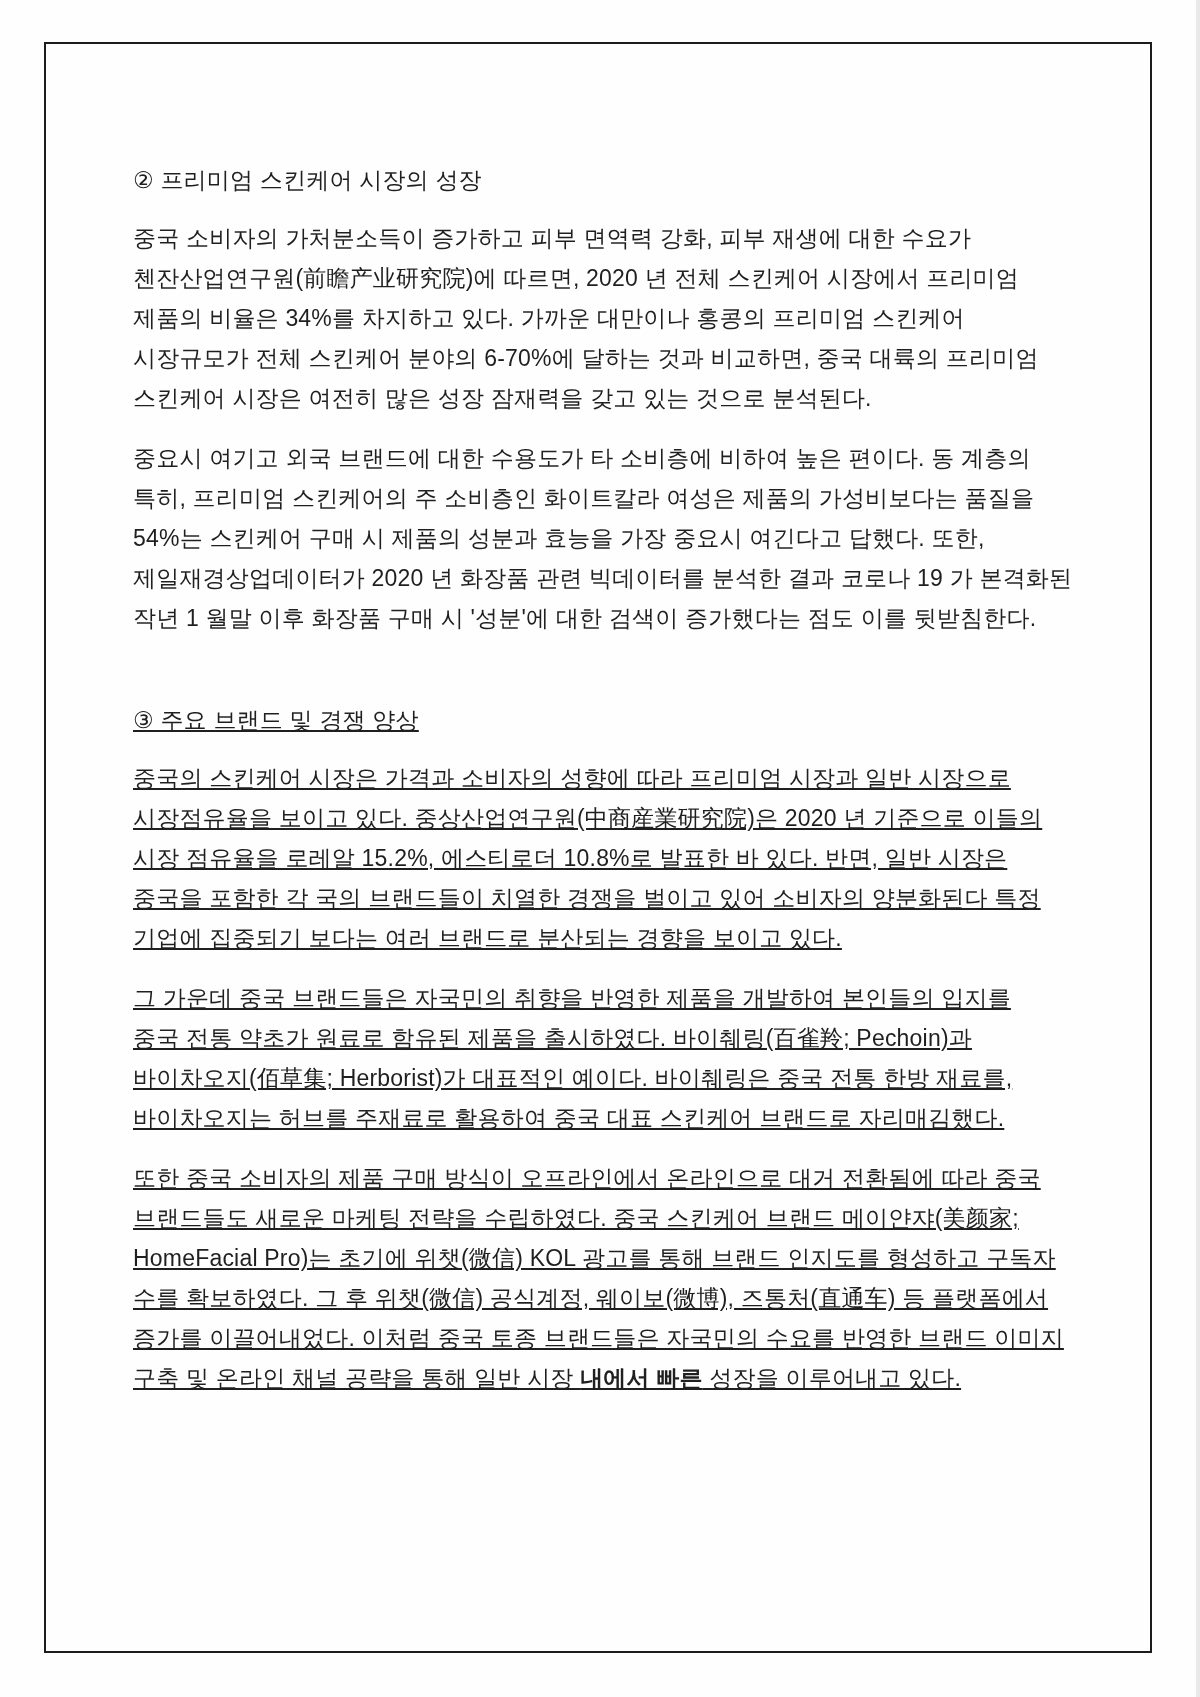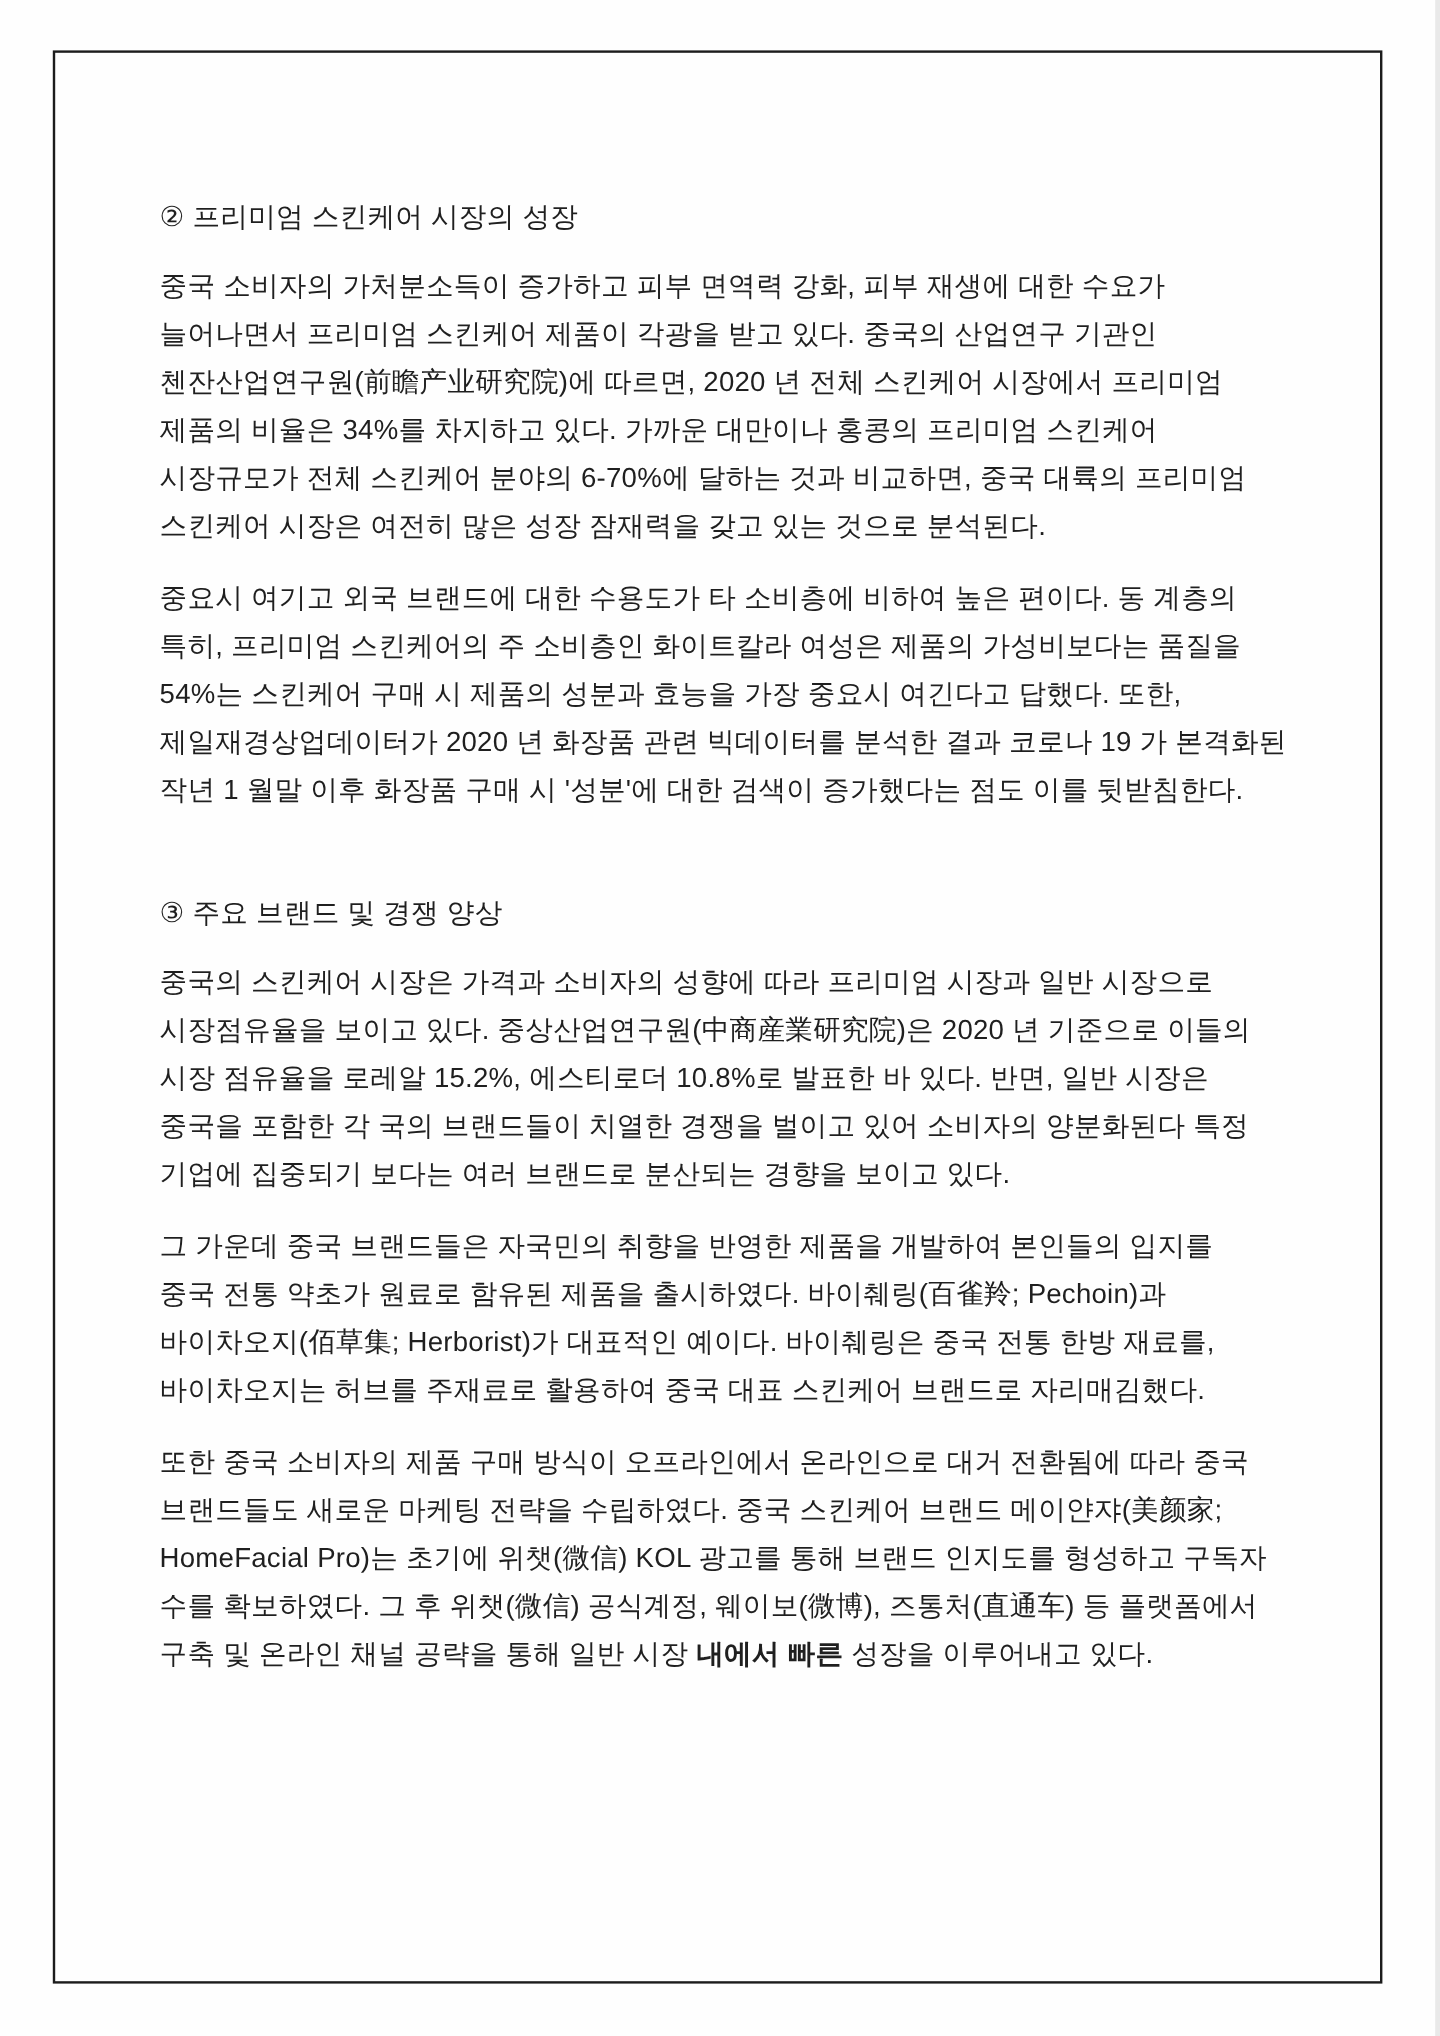--- a/index.html
+++ b/index.html
@@ -32,39 +32,39 @@
   .section-heading {
     line-height: 40px;
     margin: 0 0 18px 0;
     font-weight: 400;
   }
   .paragraph {
     margin: 0 0 20px 0;
   }
   .section + .section {
     margin-top: 62px;
+    text-decoration: underline;
   }
   .line {
     line-height: 40px;
   }
   .bold { font-weight: 700; }
 </style>
 </head>
 <body>
 
 <div class="page">
   <div class="page-frame"></div>
 
   <div class="doc-content">
 
     <div class="section">
       <div class="section-heading">② 프리미엄 스킨케어 시장의 성장</div>
       <div class="paragraph">
           <div class="line">중국 소비자의 가처분소득이 증가하고 피부 면역력 강화, 피부 재생에 대한 수요가</div>
-          <div class="line">늘어나면서 프리미엄 스킨케어 제품이 각광을 받고 있다. 중국의 산업연구 기관인</div>
           <div class="line">첸잔산업연구원(前瞻产业研究院)에 따르면, 2020 년 전체 스킨케어 시장에서 프리미엄</div>
           <div class="line">제품의 비율은 34%를 차지하고 있다. 가까운 대만이나 홍콩의 프리미엄 스킨케어</div>
           <div class="line">시장규모가 전체 스킨케어 분야의 6-70%에 달하는 것과 비교하면, 중국 대륙의 프리미엄</div>
           <div class="line">스킨케어 시장은 여전히 많은 성장 잠재력을 갖고 있는 것으로 분석된다.</div>
         </div>
       <div class="paragraph">
           <div class="line">중요시 여기고 외국 브랜드에 대한 수용도가 타 소비층에 비하여 높은 편이다. 동 계층의</div>
           <div class="line">특히, 프리미엄 스킨케어의 주 소비층인 화이트칼라 여성은 제품의 가성비보다는 품질을</div>
           <div class="line">54%는 스킨케어 구매 시 제품의 성분과 효능을 가장 중요시 여긴다고 답했다. 또한,</div>
           <div class="line">제일재경상업데이터가 2020 년 화장품 관련 빅데이터를 분석한 결과 코로나 19 가 본격화된</div>
@@ -85,18 +85,19 @@
           <div class="line">그 가운데 중국 브랜드들은 자국민의 취향을 반영한 제품을 개발하여 본인들의 입지를</div>
           <div class="line">중국 전통 약초가 원료로 함유된 제품을 출시하였다. 바이췌링(百雀羚; Pechoin)과</div>
           <div class="line">바이차오지(佰草集; Herborist)가 대표적인 예이다. 바이췌링은 중국 전통 한방 재료를,</div>
           <div class="line">바이차오지는 허브를 주재료로 활용하여 중국 대표 스킨케어 브랜드로 자리매김했다.</div>
         </div>
       <div class="paragraph">
           <div class="line">또한 중국 소비자의 제품 구매 방식이 오프라인에서 온라인으로 대거 전환됨에 따라 중국</div>
           <div class="line">브랜드들도 새로운 마케팅 전략을 수립하였다. 중국 스킨케어 브랜드 메이얀쟈(美颜家;</div>
           <div class="line">HomeFacial Pro)는 초기에 위챗(微信) KOL 광고를 통해 브랜드 인지도를 형성하고 구독자</div>
           <div class="line">수를 확보하였다. 그 후 위챗(微信) 공식계정, 웨이보(微博), 즈통처(直通车) 등 플랫폼에서</div>
+          <div class="line">증가를 이끌어내었다. 이처럼 중국 토종 브랜드들은 자국민의 수요를 반영한 브랜드 이미지</div>
           <div class="line"><span>구축 및 온라인 채널 공략을 통해 일반 시장 </span><span class="bold">내에서 빠른</span><span> 성장을 이루어내고 있다.</span></div>
         </div>
     </div>
 
   </div>
 </div>
 
 </body></html>

